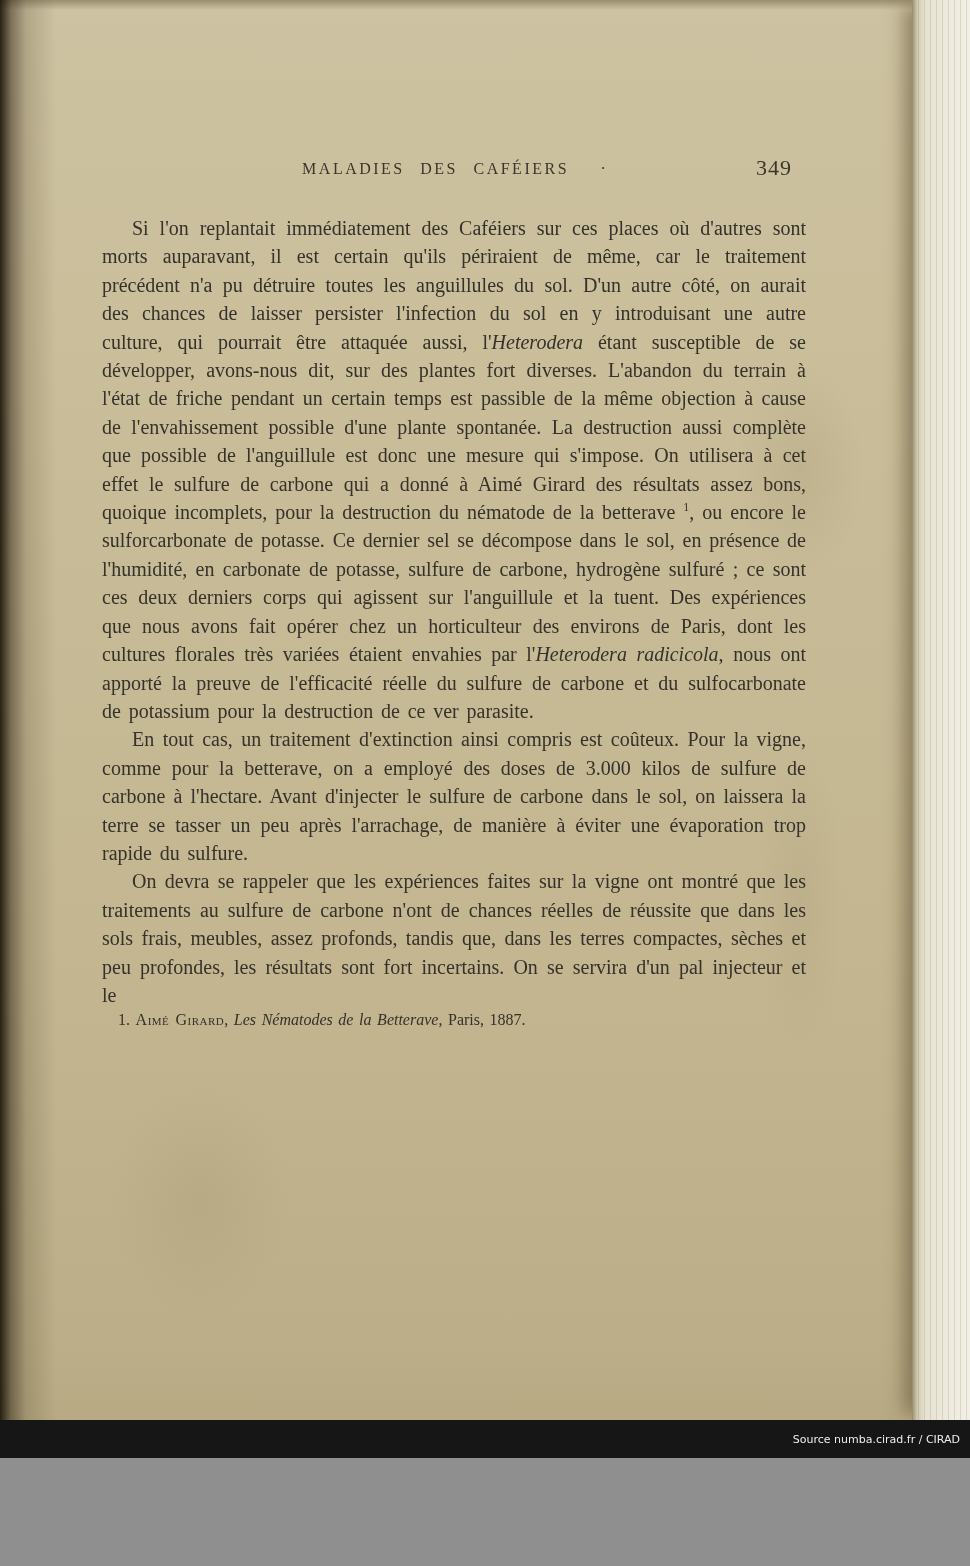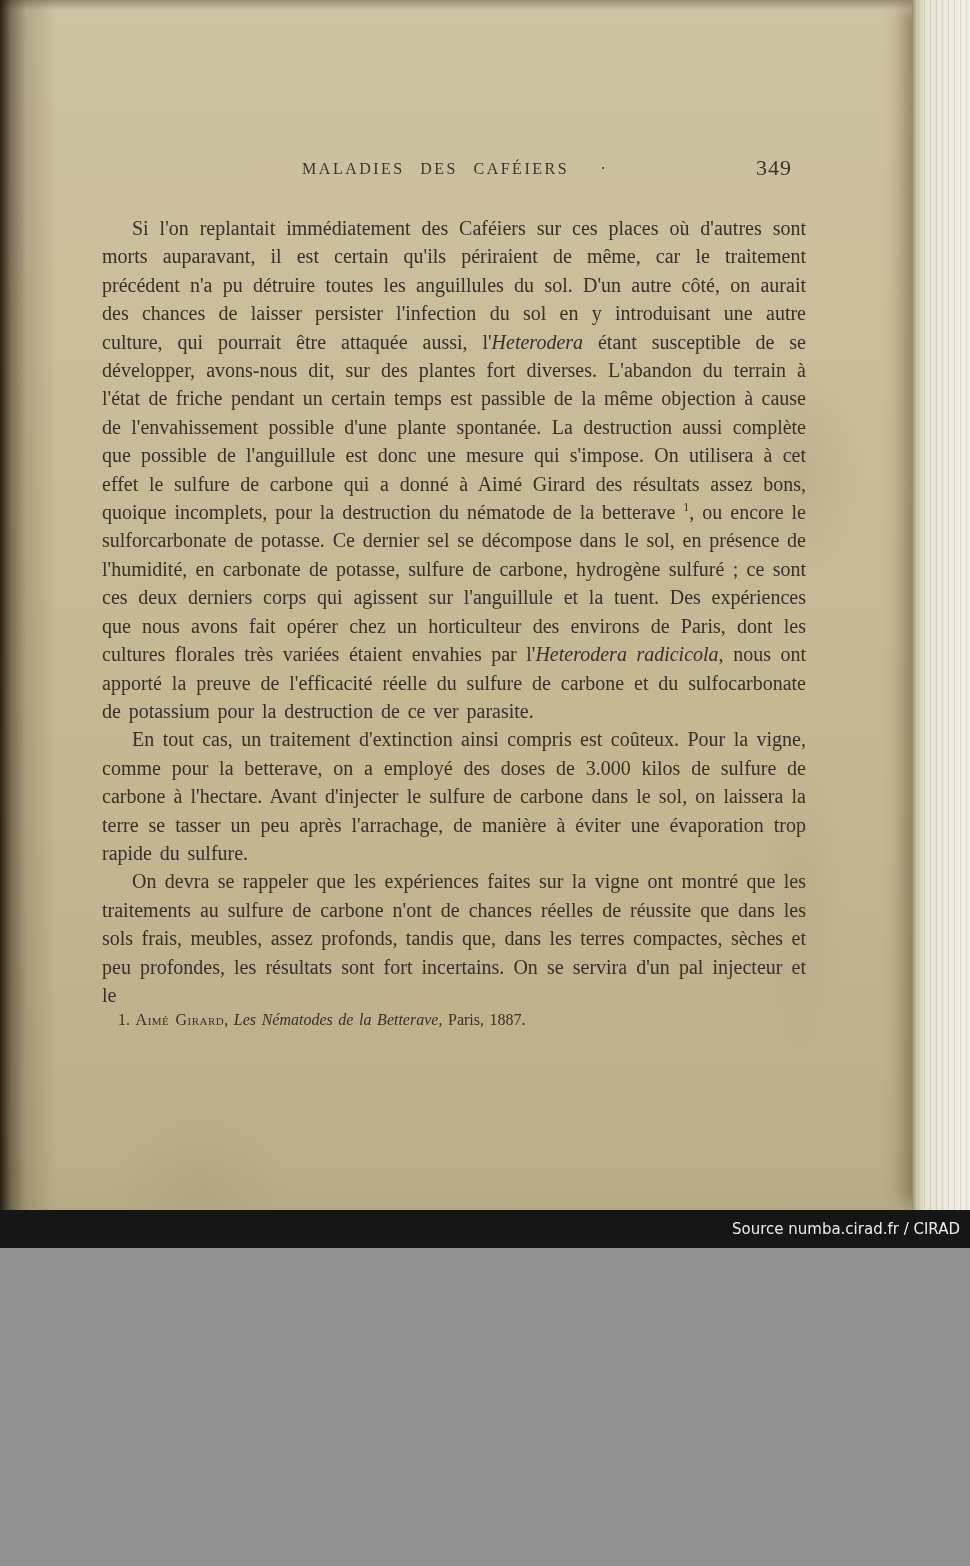--- a/index.html
+++ b/index.html
@@ -1,18 +1,18 @@
 <!DOCTYPE html>
 <html lang="fr" style="--paper: #c6ba96; --ink: #36312a; --footer_bg: #161616; --footer_text: #ededed; --edge_light: #ece9dc;"><head>
 <meta charset="utf-8">
 <style>
   * { margin:0; padding:0; box-sizing:border-box; }
   html, body { background:#8f8f8f; }
   .page {
-    position:relative; width:970px; height:1248px; overflow:hidden;
+    position:relative; width:970px; height:1458px; overflow:hidden;
     background: linear-gradient(180deg, #cdc2a1 0%, #c9bd99 30%, #c3b691 65%, #bbae88 92%, #b5a881 100%);
     font-family:"Liberation Serif","DejaVu Serif",serif;
     color:var(--ink,#36312a);
   }
   .vignette {
     position:absolute; inset:0; pointer-events:none; z-index:3;
     background: radial-gradient(ellipse 135% 120% at 52% 45%, rgba(0,0,0,0) 58%, rgba(86,72,46,0.22) 100%);
   }
   .gutter {
     position:absolute; top:0; bottom:38px; left:0; width:56px; z-index:4;
@@ -56,21 +56,21 @@
 
   .footnote { padding-left:16px;
     font-size:16px; line-height:22px; word-spacing:0.1em; }
 
   .footer-bar {
     position:absolute; left:0; right:0; bottom:0; height:38px; z-index:10;
     background:var(--footer_bg,#161616);
     display:flex; align-items:center; justify-content:flex-end;
     padding-right:10px;
     font-family:"DejaVu Sans","Liberation Sans",sans-serif;
-    font-size:15px; color:var(--footer_text,#ededed);
+    font-size:11px; color:var(--footer_text,#ededed);
   }
 </style>
 </head>
 <body>
 
 <div class="page">
   <div class="stain stain-a"></div>
   <div class="stain stain-b"></div>
   <div class="stain stain-c"></div>
   <div class="vignette"></div>

